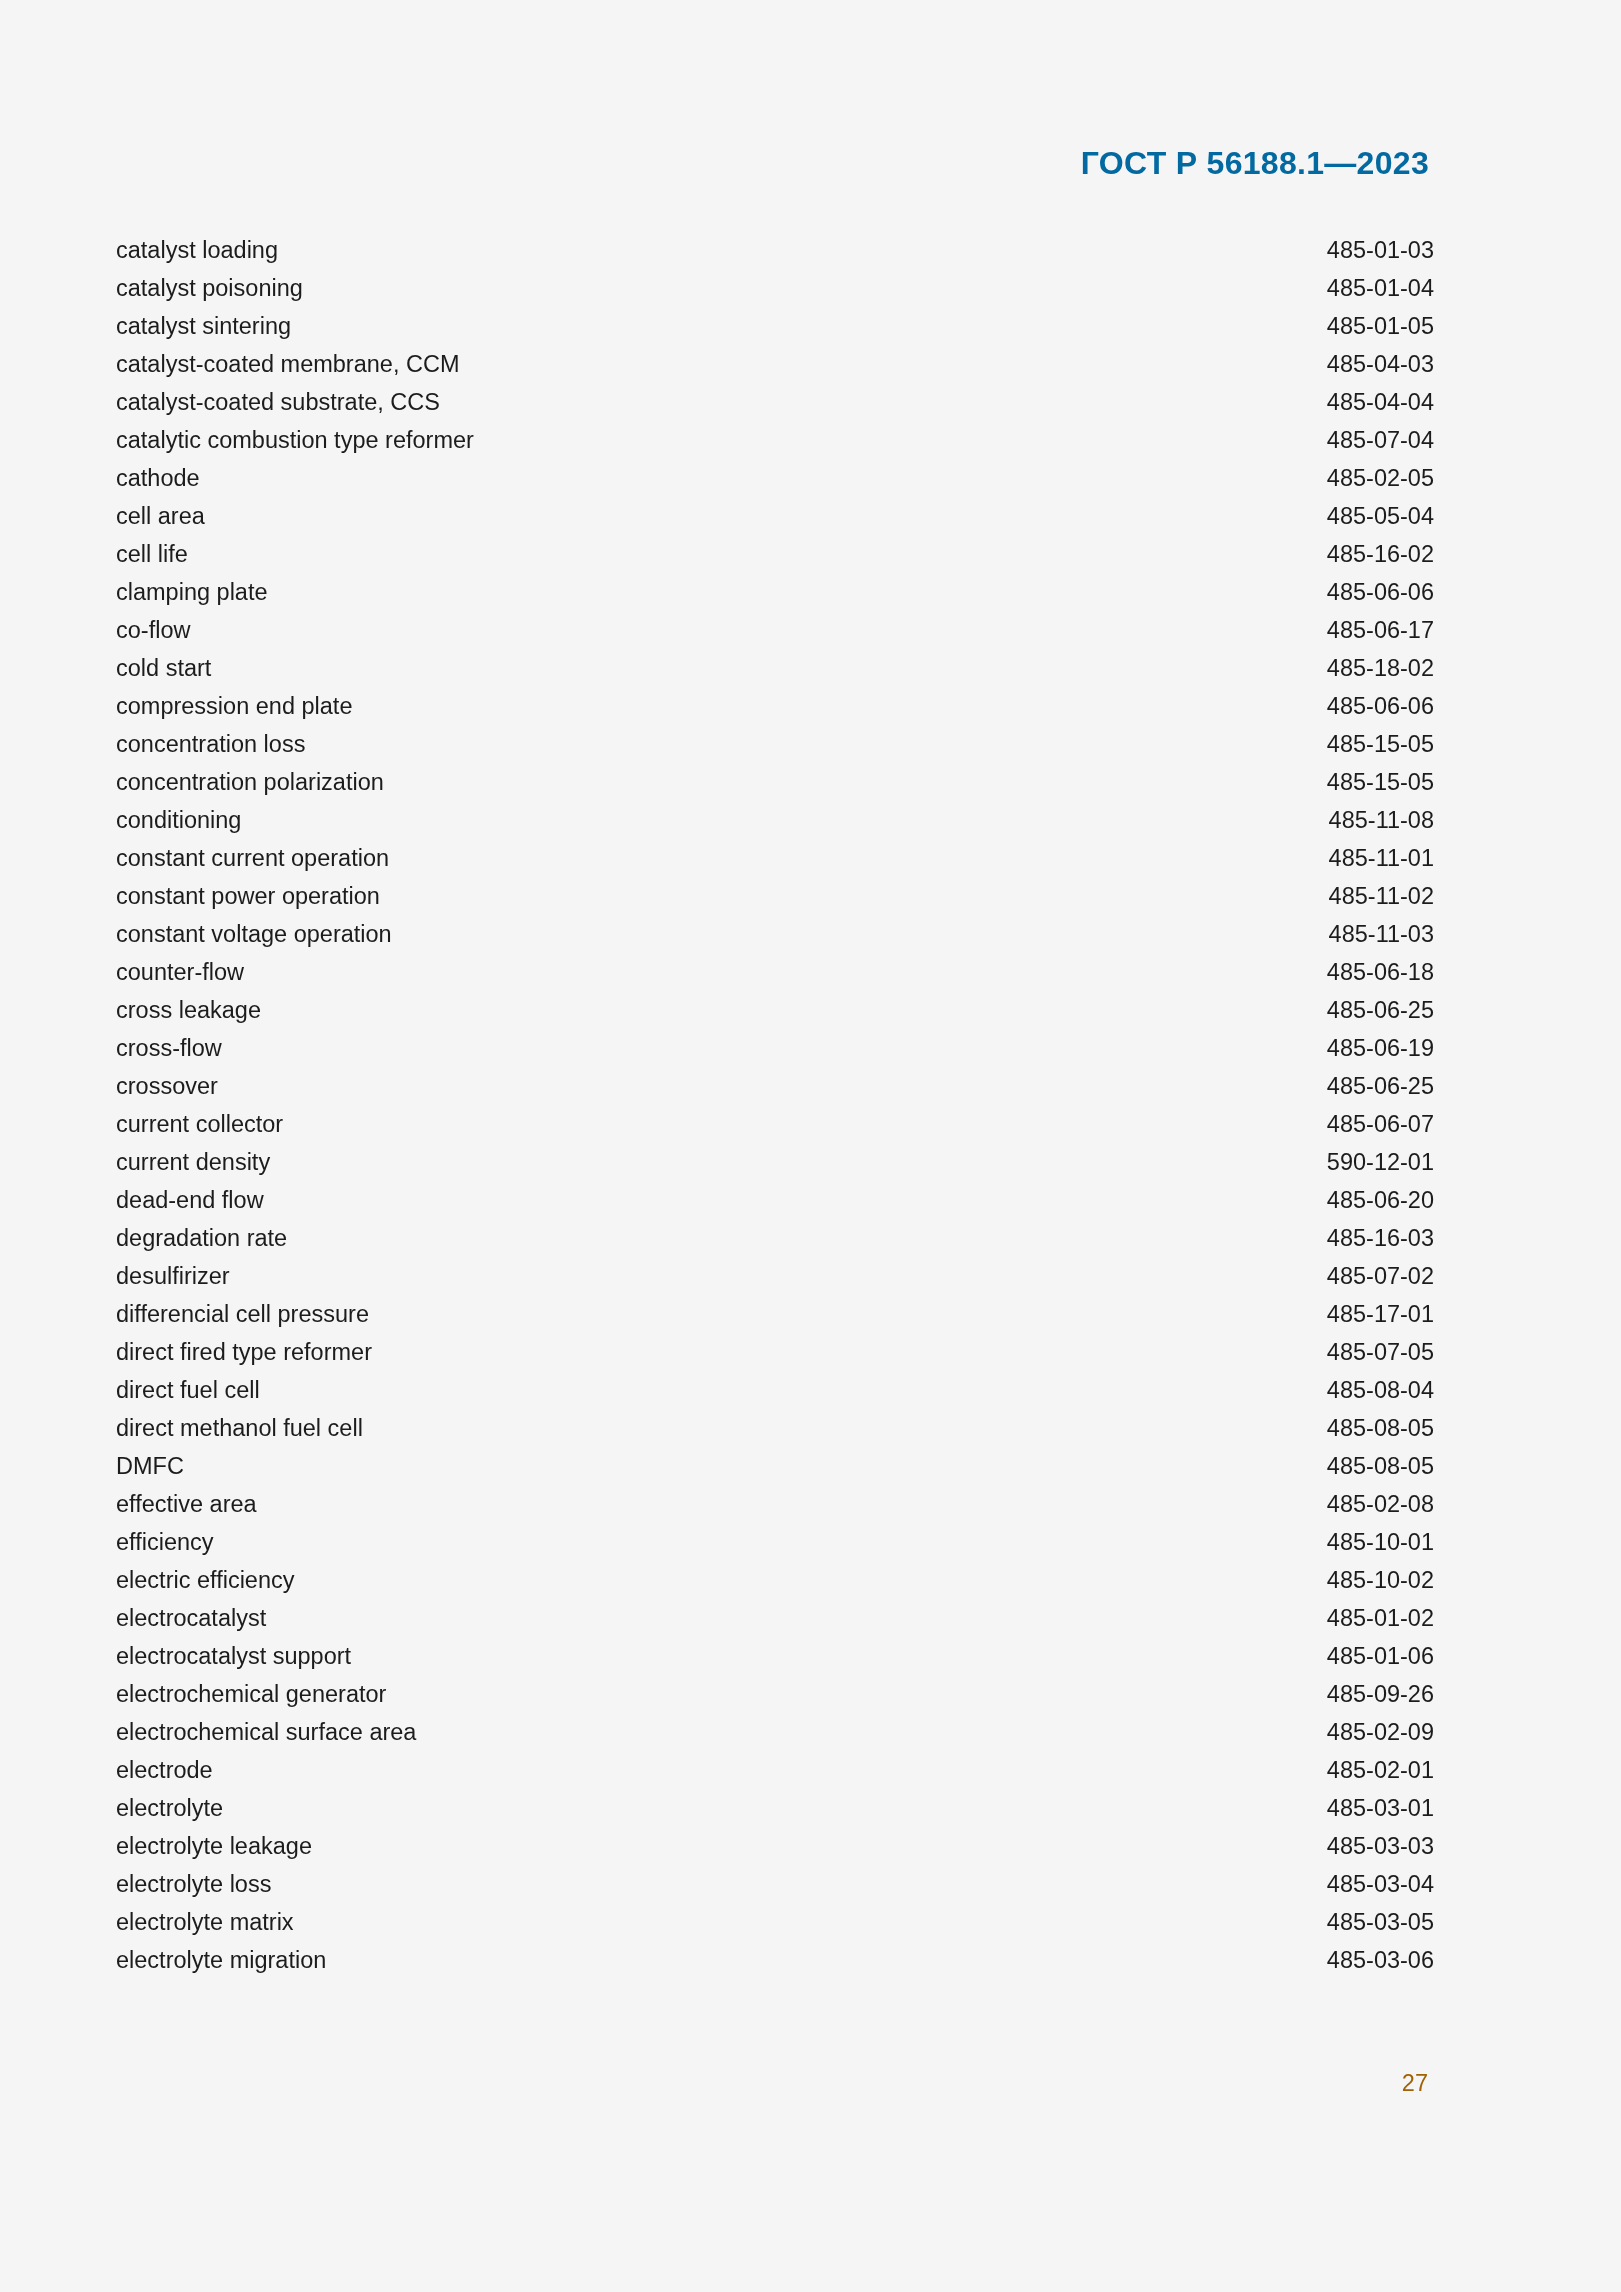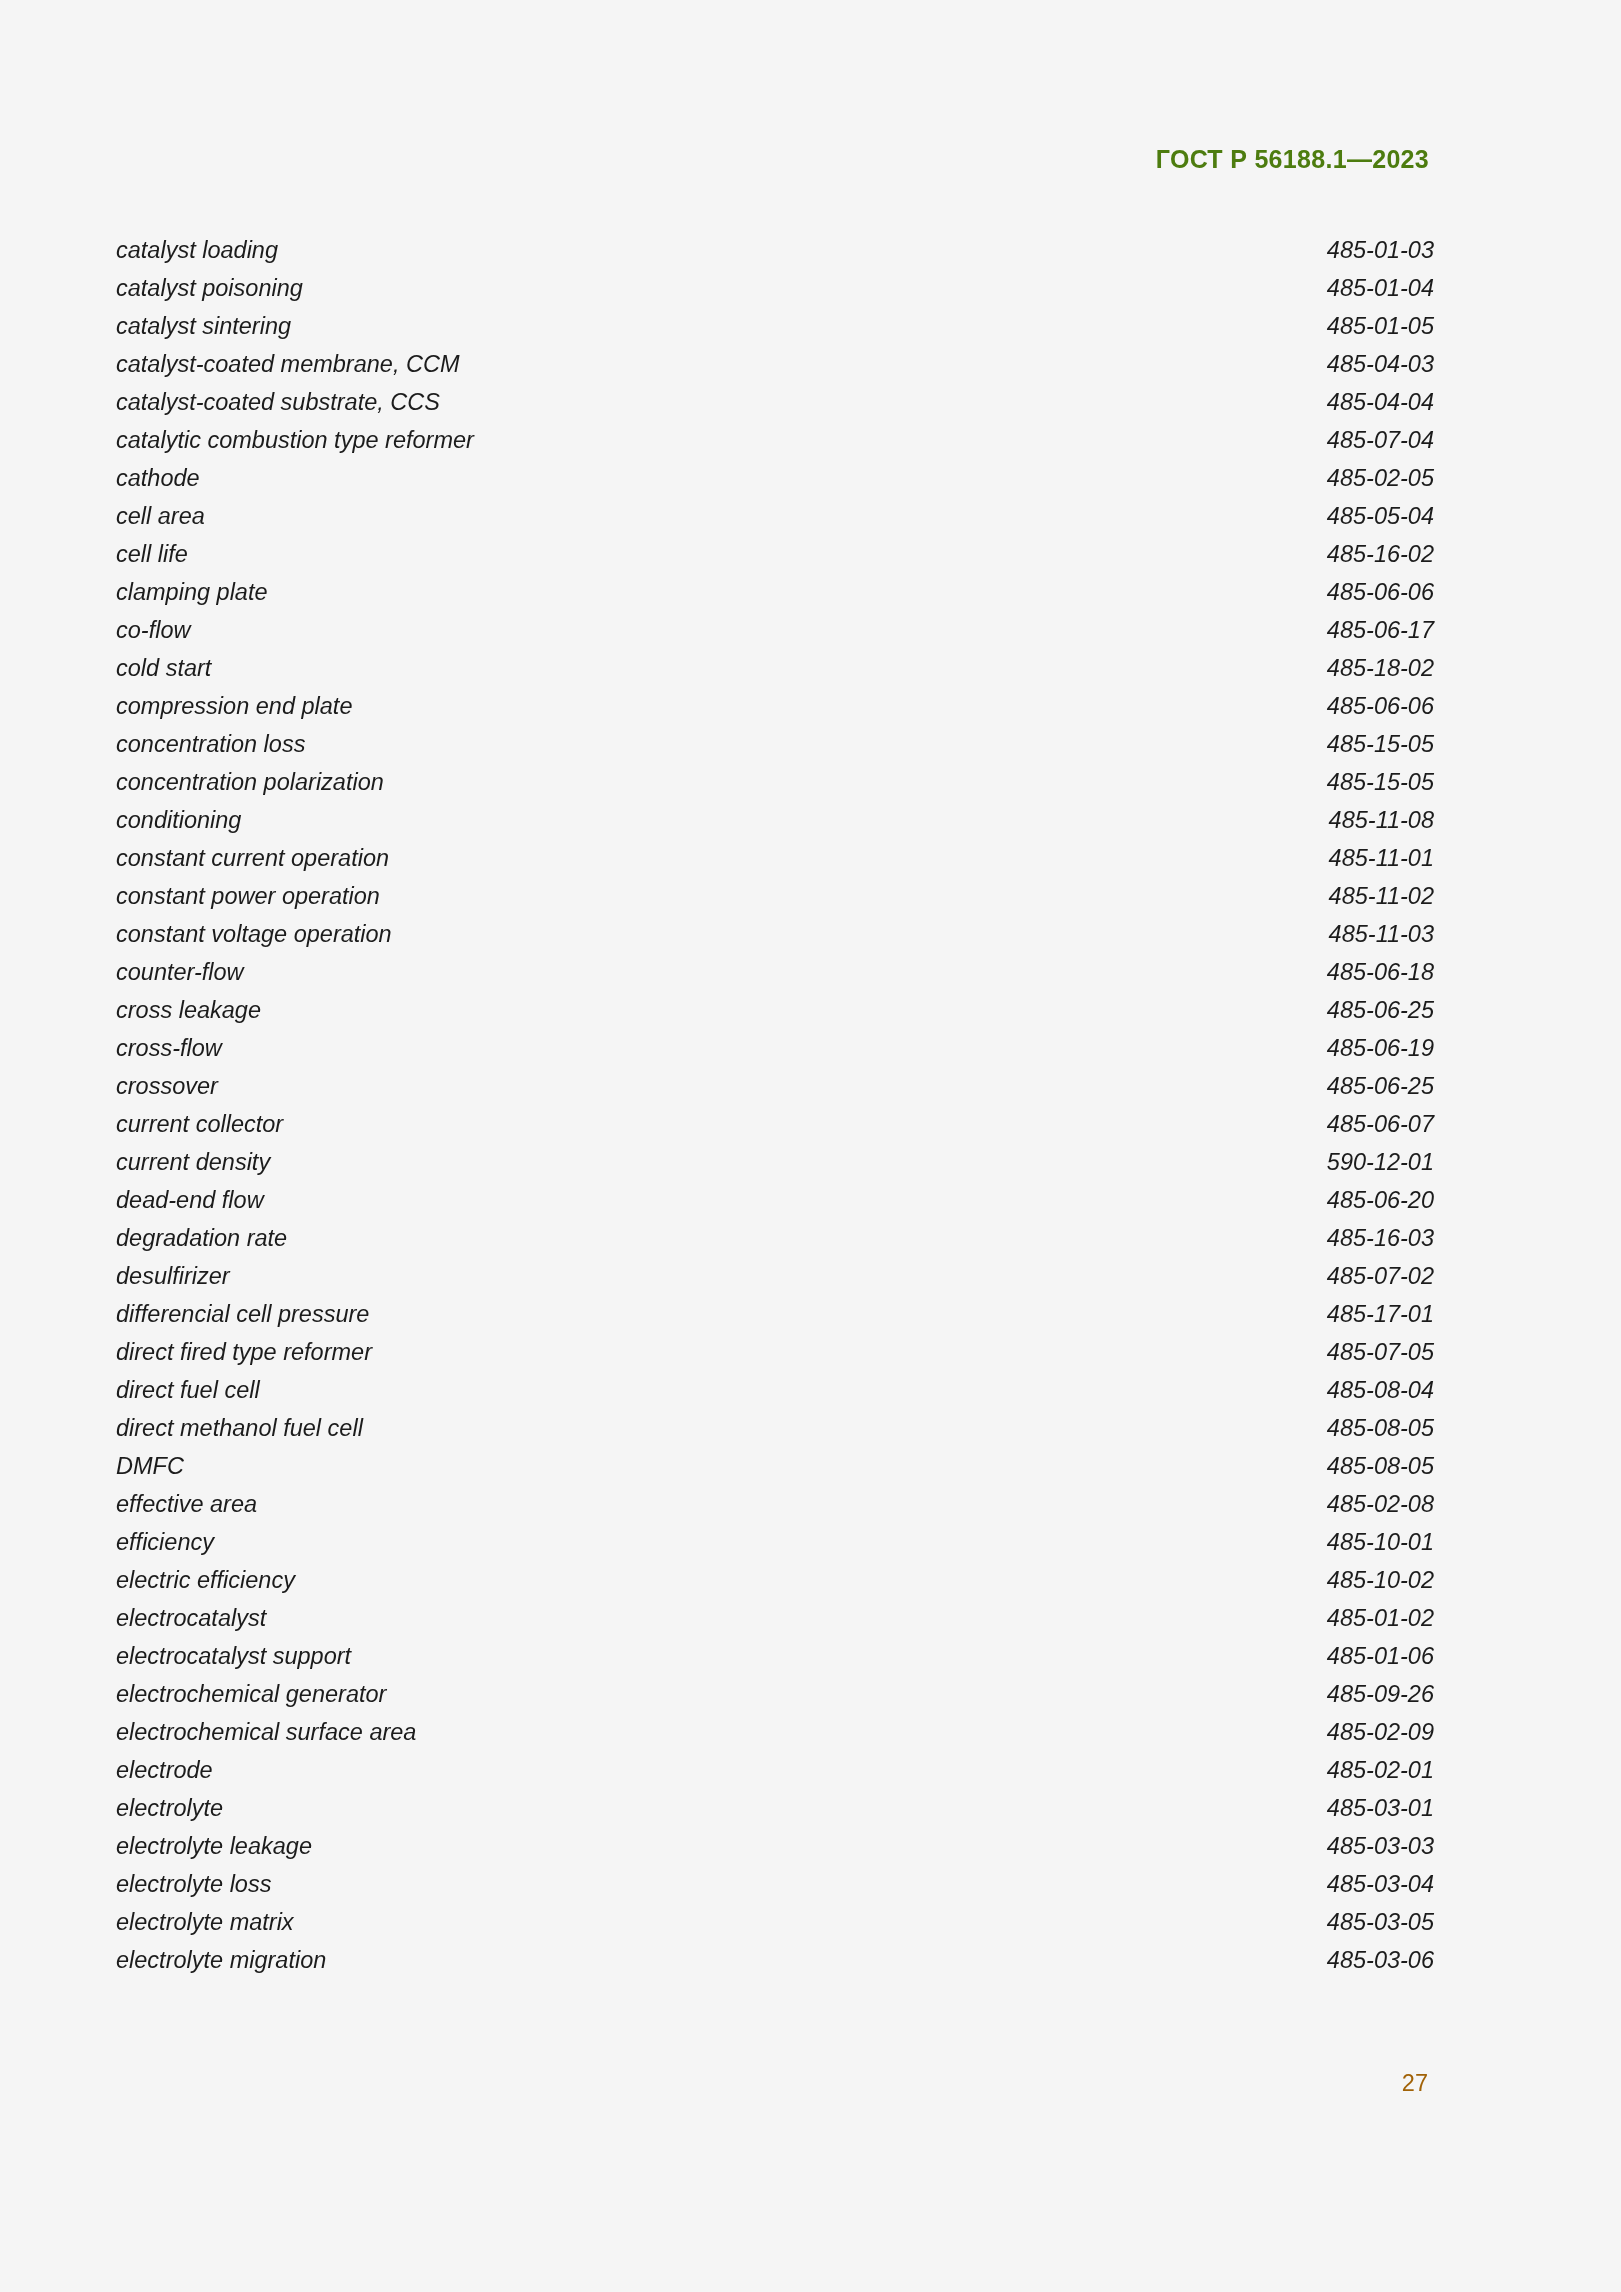--- a/index.html
+++ b/index.html
@@ -12,40 +12,39 @@
       background: #f5f5f5;
       position: relative;
       overflow: hidden;
       font-family: "Liberation Sans", sans-serif;
       color: #1c1c1c;
     }
     .header {
       position: absolute;
       top: 145px;
       right: 192px;
-      font-size: 25px;
+      font-size: 32px;
       font-weight: bold;
       letter-spacing: 0.3px;
-      color: #4d7c0f;
+      color: #0369a1;
       white-space: nowrap;
     }
     .index {
       position: absolute;
       top: 231px;
       left: 116px;
       width: 1318px;
     }
     .row {
       display: flex;
       justify-content: space-between;
       align-items: baseline;
       height: 38px;
       line-height: 38px;
       font-size: 23.5px;
-      font-style: italic;
     }
     .term {
       white-space: nowrap;
     }
     .code {
       white-space: nowrap;
       text-align: left;
     }
     .page-number {
       position: absolute;

